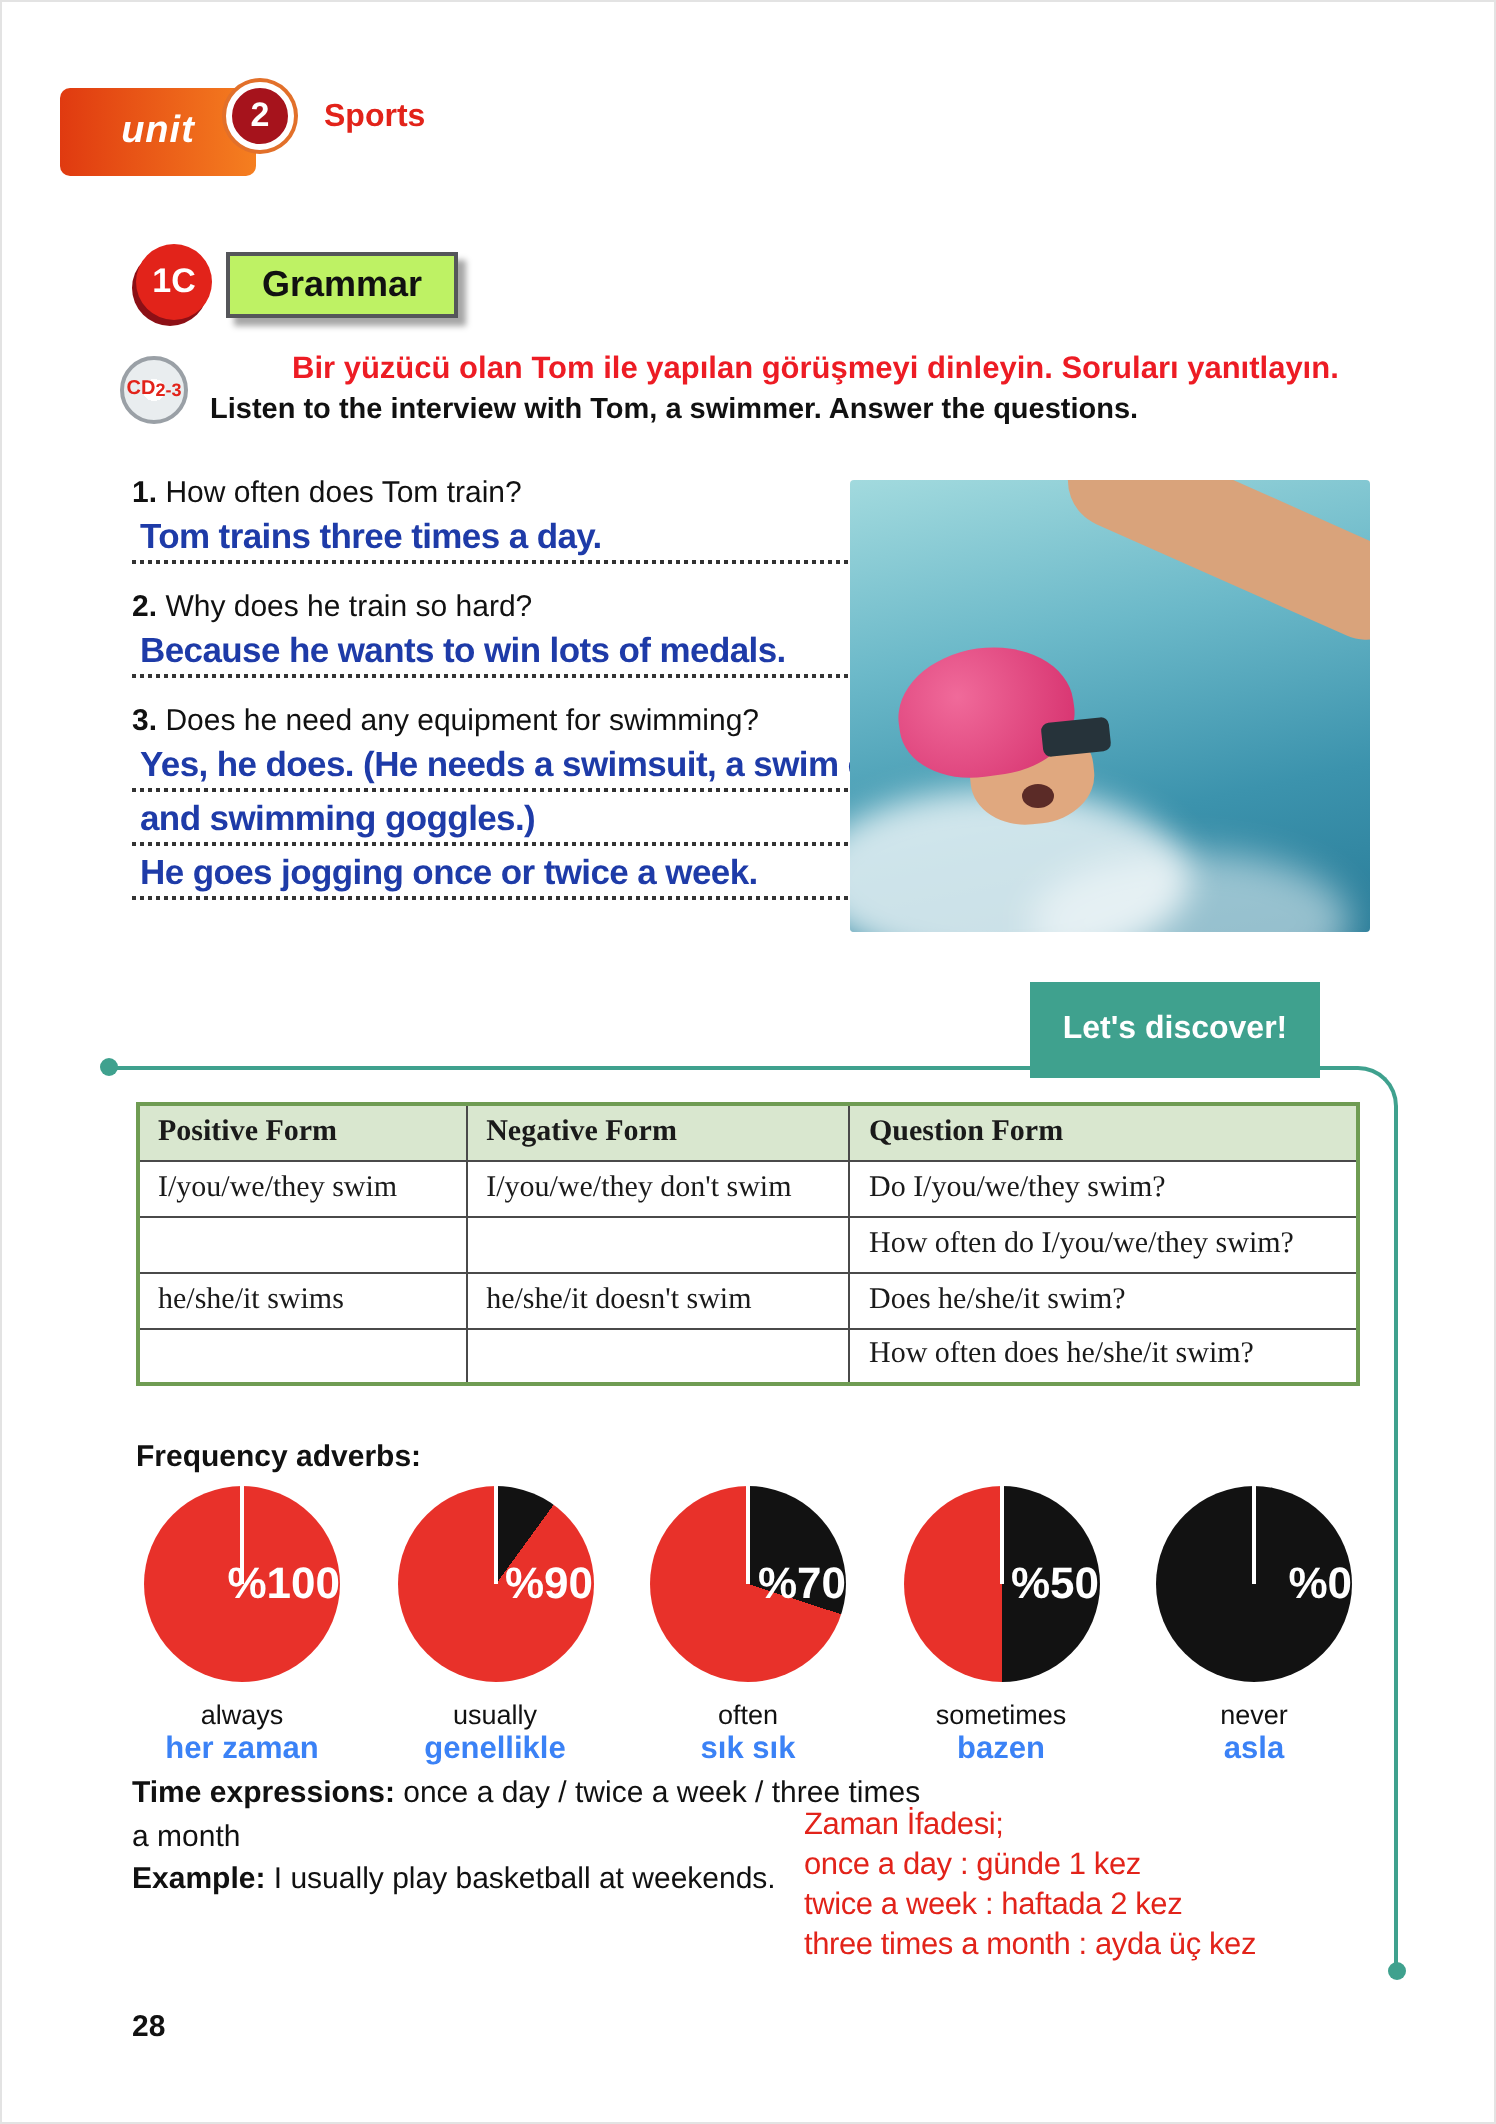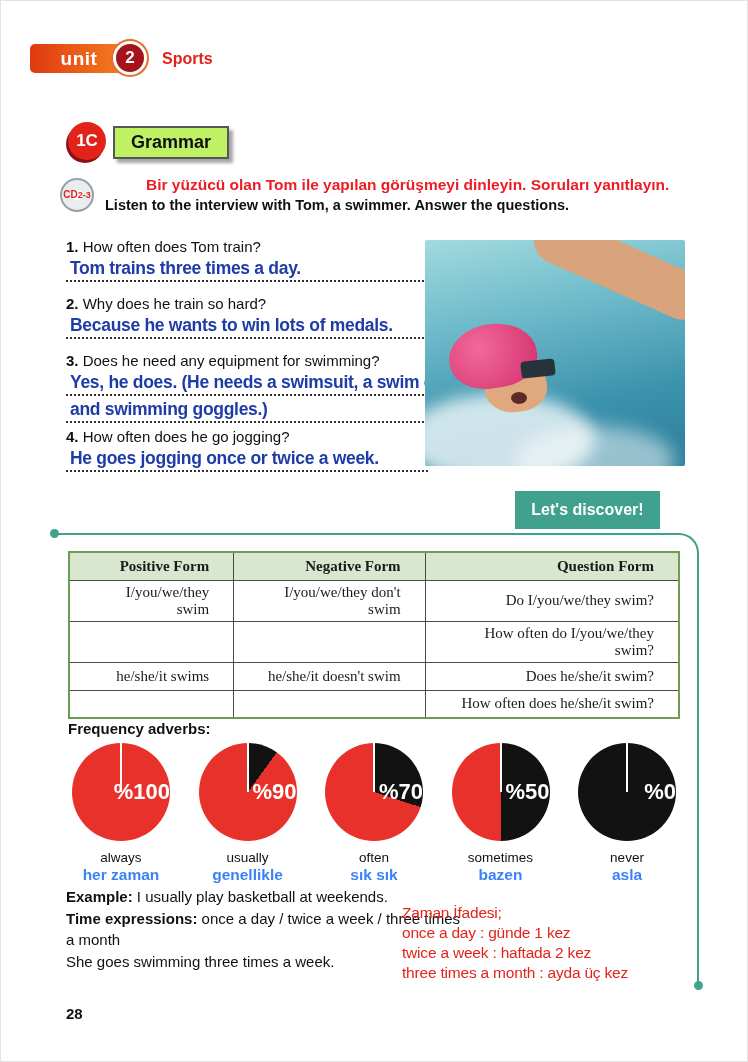--- a/index.html
+++ b/index.html
@@ -1,23 +1,23 @@
 <!DOCTYPE html>
 <html><head>
 <meta charset="utf-8">
 <style>
   * { margin:0; padding:0; box-sizing:border-box; }
   body { background:#f2f2f2; font-family:"Liberation Sans", sans-serif; }
   .page { position:relative; width:748px; height:1062px; margin:0 auto; background:#ffffff;
           box-shadow: inset 0 0 0 1px #e3e3e3; overflow:hidden; }
 
   
-  .unit-bar { position:absolute; left:30px; top:44px; width:98px; height:29px;
+  .unit-bar { position:absolute; left:30px; top:44px; width:98px; height:44px;
               background:linear-gradient(90deg,#e03a10,#f57f20); border-radius:5px;
-              color:#fff; font-weight:bold; font-size:19px;
+              color:#fff; font-weight:bold; font-style:italic; font-size:19px;
               display:flex; align-items:center; justify-content:center; letter-spacing:.5px; }
   .unit-circle { position:absolute; left:113px; top:41px; width:34px; height:34px; border-radius:50%;
                  background:#a6131c; border:3px solid #fff; box-shadow:0 0 0 2px #e2702a;
                  color:#fff; font-weight:bold; font-size:17px;
                  display:flex; align-items:center; justify-content:center; }
   .subject { position:absolute; left:162px; top:50px; color:#e2231a; font-weight:bold; font-size:16px; }
 
   
   .sec-badge { position:absolute; left:68px; top:122px; width:38px; height:38px; border-radius:50%;
                background:#e2231a; box-shadow:-2px 3px 0 0 #8c1016; color:#fff; font-weight:bold;
@@ -55,35 +55,35 @@
   .ph-face { position:absolute; left:60px; top:122px; width:62px; height:50px; background:#e0a87f;
              border-radius:46%; transform:rotate(-6deg); }
   .ph-cap { position:absolute; left:24px; top:84px; width:88px; height:64px;
             background:radial-gradient(circle at 35% 35%,#f06a9a,#d42d6b); border-radius:52% 52% 46% 46%;
             transform:rotate(-8deg); }
   .ph-goggles { position:absolute; left:96px; top:120px; width:34px; height:17px; background:#26333a;
                 border-radius:4px; transform:rotate(-6deg); }
   .ph-mouth { position:absolute; left:86px; top:152px; width:16px; height:12px; background:#5b2b27; border-radius:50%; }
 
   
-  .discover-banner { position:absolute; left:515px; top:491px; width:145px; height:38px; background:#3fa18e;
+  .discover-banner { position:absolute; left:515px; top:491px; width:145px; height:48px; background:#3fa18e;
                      color:#fff; font-weight:bold; font-size:16px; display:flex; align-items:center;
                      justify-content:center; z-index:2; }
   .discover-outline { position:absolute; left:57px; top:533px; width:642px; height:452px;
                       border-top:2px solid #3fa18e; border-right:2px solid #3fa18e;
                       border-top-right-radius:20px; z-index:1; }
   .teal-dot { position:absolute; width:9px; height:9px; border-radius:50%; background:#3fa18e; z-index:2; }
   .dot-start { left:50px; top:529px; }
   .dot-end { left:694px; top:981px; }
 
   
   .gtable { position:absolute; left:68px; top:551px; width:612px; border-collapse:collapse;
             font-family:"Liberation Serif", serif; font-size:15px; color:#1a1a1a;
             border:2px solid #6f9c53; z-index:3; background:#fff; }
-  .gtable th, .gtable td { border:1px solid #4a4a4a; padding:3px 24px; height:28px; text-align:right;
+  .gtable th, .gtable td { border:1px solid #4a4a4a; padding:3px 9px; height:28px; text-align:left;
                            font-weight:normal; }
   .gtable th { background:#d9e7cf; font-weight:bold; }
 
   
   .freq-title-tr { position:absolute; left:68px; top:699px; color:#e2231a; font-weight:bold; font-size:17px; }
   .freq-title-en { position:absolute; left:68px; top:720px; color:#111; font-weight:bold; font-size:15px; }
   .pies { position:absolute; left:62px; top:743px; width:624px; display:flex; justify-content:space-between; }
   .pie-item { width:118px; text-align:center; }
   .pie { width:98px; height:98px; border-radius:50%; margin:0 auto; position:relative;
          display:flex; align-items:center; justify-content:flex-end; }
@@ -139,24 +139,20 @@
     </div>
     <div class="answer-line">Because he wants to win lots of medals.</div>
 
     <div class="q-label">
       <span class="q-num">3.</span>
       <span>Does he need any equipment for swimming?</span>
     </div>
     <div class="answer-line">Yes, he does. (He needs a swimsuit, a swim cap</div>
     <div class="answer-line">and swimming goggles.)</div>
 
-    <div class="q-label" style="margin-top:5px;">
-      <span class="q-num">4.</span>
-      <span>How often does he go jogging?</span>
-    </div>
     <div class="answer-line">He goes jogging once or twice a week.</div>
   </div>
 
   <div class="photo">
     <div class="ph-arm"></div>
     <div class="ph-splash"></div>
     <div class="ph-splash2"></div>
     <div class="ph-face"></div>
     <div class="ph-cap"></div>
     <div class="ph-goggles"></div>
@@ -239,23 +235,22 @@
     <div class="pie-item">
       <div class="pie" style="background: conic-gradient(rgb(18, 18, 18) 0deg, rgb(18, 18, 18) 100%, rgb(232, 49, 42) 100%, rgb(232, 49, 42) 100%);">
         <span class="pie-label">%0</span>
       </div>
       <div class="pie-en">never</div>
       <div class="pie-tr">asla</div>
     </div>
   </div>
 
   <div class="timeexp">
+    <div><b>Time expressions:</b><span> once a day / twice a week / three times a month</span></div>
     <div><b>Example:</b><span> I usually play basketball at weekends.</span></div>
-    <div><b>Time expressions:</b><span> once a day / twice a week / three times a month</span></div>
-    <div>She goes swimming three times a week.</div>
   </div>
 
   <div class="zaman">
     <div>Zaman İfadesi;</div>
     <div>once a day : günde 1 kez</div>
     <div>twice a week : haftada 2 kez</div>
     <div>three times a month : ayda üç kez</div>
   </div>
 
   <div class="page-num">28</div>

